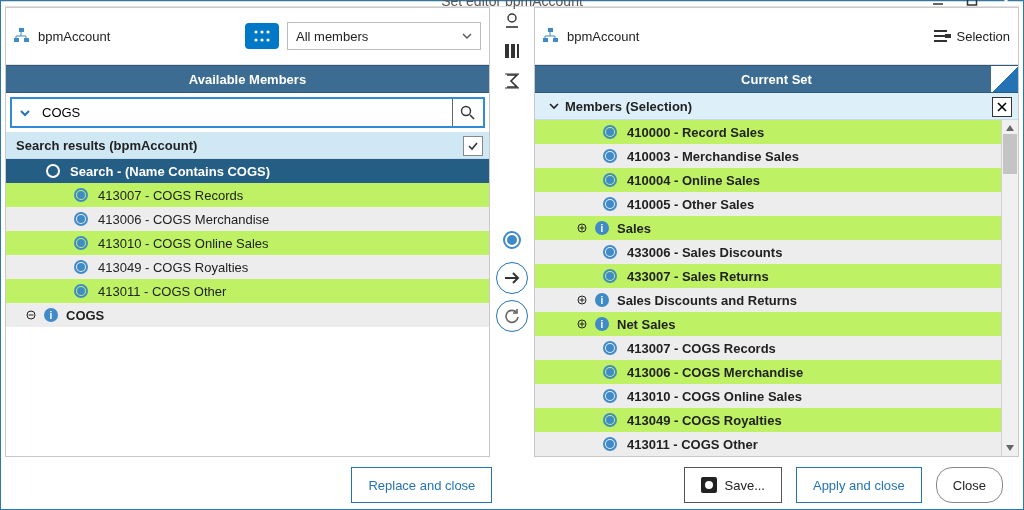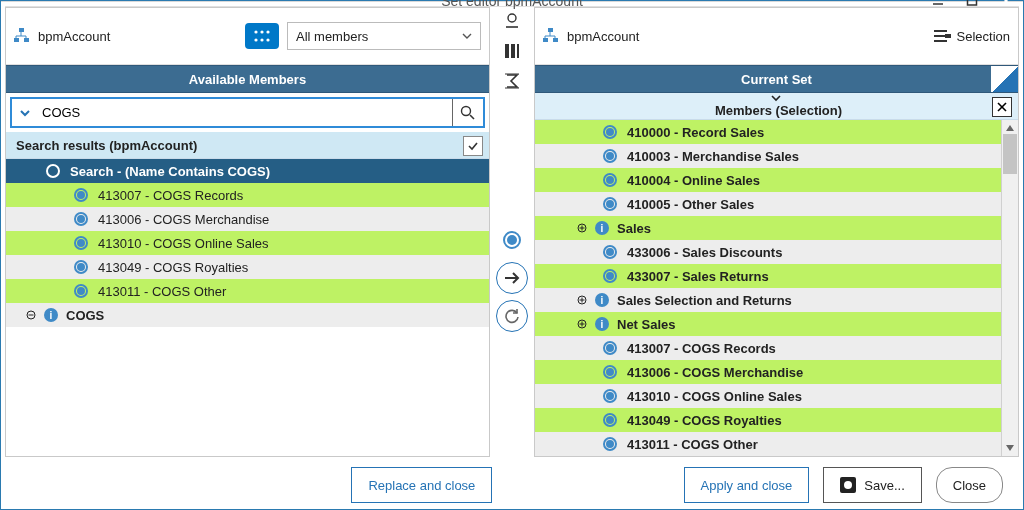--- a/index.html
+++ b/index.html
@@ -59,21 +59,21 @@
   .row.alt{background:var(--row-alt);}
   .row.selected{background:var(--row-selected);color:#fff;font-weight:bold;}
   .row .bullet{width:10px;height:10px;border:2px solid var(--icon-blue);border-radius:50%;margin-right:10px;flex-shrink:0;}
   .row .bullet.inner{position:relative;}
   .row .bullet.inner::after{content:"";position:absolute;inset:1px;background:var(--icon-blue);border-radius:50%;}
   .row.selected .bullet{border-color:#fff;}
   .row .info-icon{width:14px;height:14px;border-radius:50%;background:var(--icon-blue);color:#fff;font-size:10px;display:flex;align-items:center;justify-content:center;margin-right:8px;flex-shrink:0;font-weight:bold;}
   .row .expander{width:14px;display:flex;align-items:center;justify-content:center;margin-right:6px;flex-shrink:0;color:#333;}
   .indent1{padding-left:50px;}
   .indent2{padding-left:68px;}
-  .indent-r0{padding-left:14px;flex-direction:column;}
+  .indent-r0{padding-left:14px;}
   .indent-r1{padding-left:40px;}
   .indent-r2{padding-left:68px;}
   
   .footer{display:flex;align-items:center;padding:10px 16px;gap:14px;}
   .footer .spacer{flex:1;}
   .btn{height:34px;padding:0 16px;border:1px solid var(--link-blue);background:#fff;color:var(--link-blue);font-size:13px;display:flex;align-items:center;justify-content:center;cursor:pointer;}
   .btn.gray{border-color:#888;color:#222;border-radius:16px;}
   .btn.save{border-color:#555;color:#222;display:flex;gap:8px;}
   .save-icon{width:16px;height:16px;background:#222;border-radius:2px;position:relative;}
   .save-icon::after{content:"";position:absolute;left:4px;top:4px;width:8px;height:8px;background:#fff;border-radius:50%;}
@@ -337,21 +337,21 @@
 
           <div class="row alt indent-r1">
             <span class="expander">
                 <svg width="10" height="10">
                   <circle cx="5" cy="5" r="4" fill="none" stroke="#222"></circle>
                   <line x1="2.5" y1="5" x2="7.5" y2="5" stroke="#222"></line>
                   <line x1="5" y1="2.5" x2="5" y2="7.5" stroke="#222"></line>
                 </svg>
               </span>
             <span class="info-icon">i</span>
-            <span style="font-weight:bold">Sales Selection and Returns</span>
+            <span style="font-weight:bold">Sales Discounts and Returns</span>
           </div>
 
           <div class="row indent-r1">
             <span class="expander">
                 <svg width="10" height="10">
                   <circle cx="5" cy="5" r="4" fill="none" stroke="#222"></circle>
                   <line x1="2.5" y1="5" x2="7.5" y2="5" stroke="#222"></line>
                   <line x1="5" y1="2.5" x2="5" y2="7.5" stroke="#222"></line>
                 </svg>
               </span>
@@ -382,25 +382,25 @@
       </div>
     </div>
 
     <div class="footer">
       <div style="flex:0 0 48%;display:flex;justify-content:flex-end;">
         <div class="btn">
             <span>Replace and close</span>
           </div>
       </div>
       <div class="spacer"></div>
-      <div class="btn">
-          <span>Apply and close</span>
-        </div>
       <div class="btn save">
         <span class="save-icon"></span>
         <span>Save...</span>
       </div>
+      <div class="btn">
+          <span>Apply and close</span>
+        </div>
       <div class="btn gray">
           <span>Close</span>
         </div>
     </div>
   </div>
 </div>
 
 </body></html>

